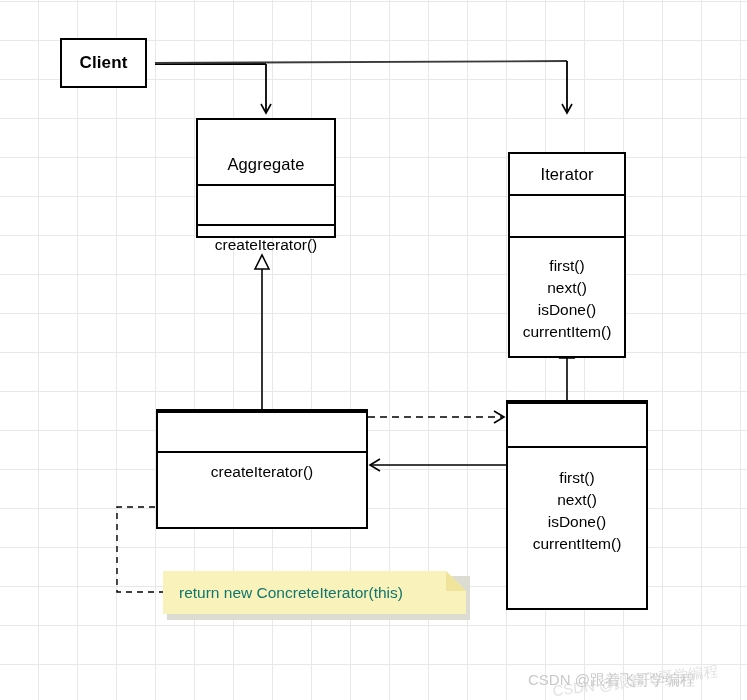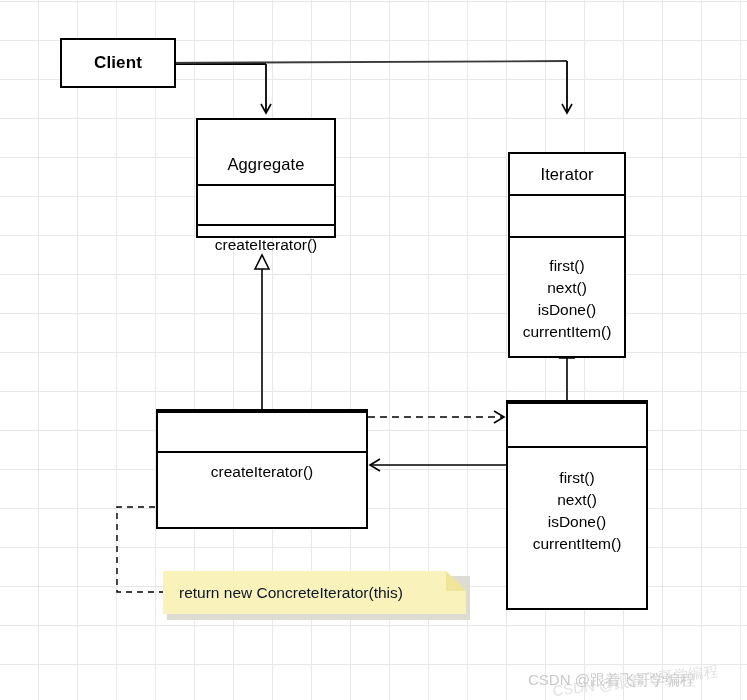--- a/index.html
+++ b/index.html
@@ -61,21 +61,21 @@
     font-size: 15.5px;
     line-height: 1.42;
     text-align: center;
     white-space: nowrap;
   }
   
   .note {
     position: absolute;
     z-index: 6;
     background: #faf2bb;
-    color: #0f172a;
+    color: #0f766e;
     font-size: 15.5px;
     display: flex;
     align-items: center;
     padding-left: 16px;
     box-sizing: border-box;
     clip-path: polygon(0 0, calc(100% - 20px) 0, 100% 20px, 100% 100%, 0 100%);
   }
   .note-fold {
     position: absolute;
     z-index: 7;
@@ -149,21 +149,21 @@
 
     <g>
       <path d="M506,465 L370,465" fill="none" stroke="#000000" stroke-width="1.7" marker-end="url(#openArrowDash)"></path>
     </g>
 
     <g>
       <path d="M155,507 L117,507 L117,592 L163,592" fill="none" stroke="#000000" stroke-width="1.4" stroke-dasharray="6,5"></path>
     </g>
   </svg>
 
-  <div class="uml-box" style="left:60px; top:38px; width:116px; height:50px;">
+  <div class="uml-box" style="left:60px; top:38px; width:87px; height:50px;">
     <div class="uml-compartment title-txt title-bold" style="height:100%;">Client</div>
   </div>
 
   <div class="uml-box" style="left:196px; top:118px; width:140px; height:120px;">
     <div class="uml-compartment title-txt" style="height:40px;margin-top:24px;">Aggregate</div>
     <div class="uml-compartment sep member-txt" style="height:40px;"></div>
     <div class="uml-compartment sep member-txt" style="height:40px;">createIterator()</div>
   </div>
 
   <div class="uml-box" style="left:508px; top:118px; width:118px; height:206px;margin-top:34px;">

